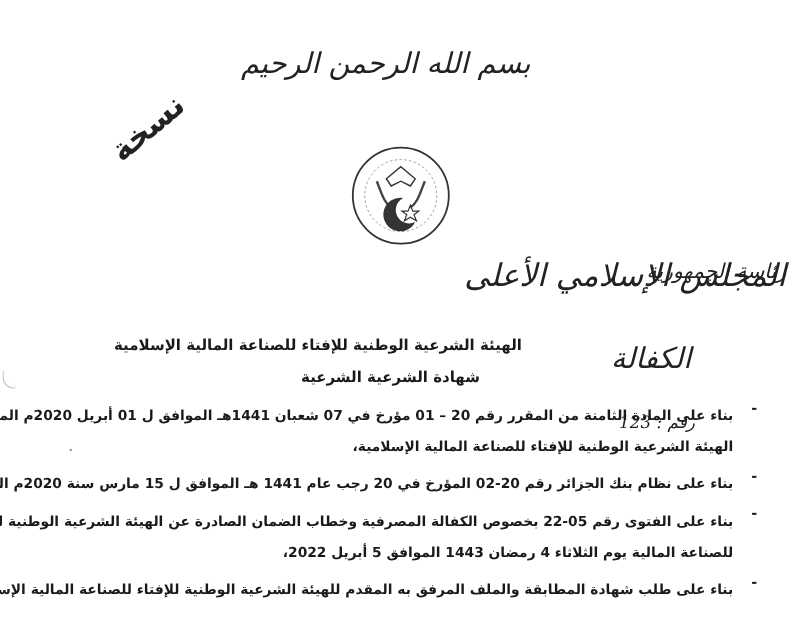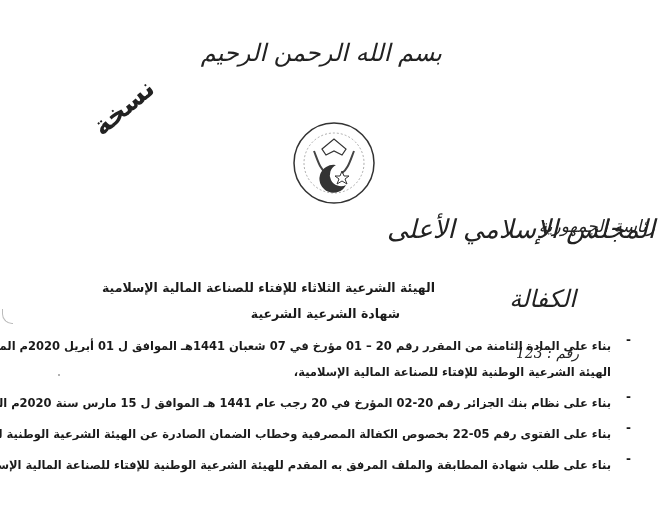--- a/index.html
+++ b/index.html
@@ -63,37 +63,38 @@
 </svg>
 
 <div id="presidency" class="abs calligraphy">رئاسة الجمهورية</div>
 <div id="council" class="abs calligraphy">المجلس الإسلامي الأعلى</div>
 <div id="president-title" class="abs calligraphy">الكفالة</div>
 <div id="ref-number" class="abs calligraphy">
   <span>رقم :</span>
   <span class="num">123</span>
 </div>
 
-<div id="authority-title" class="heading">الهيئة الشرعية الثلاثاء للإفتاء للصناعة المالية الإسلامية</div>
+<div id="authority-title" class="heading">الهيئة الشرعية الوطنية للإفتاء للصناعة المالية الإسلامية</div>
 <div id="cert-title" class="heading">شهادة الشرعية الشرعية</div>
 
 <div class="margin-arc"></div>
 <div class="speck" style="left:58px;top:374px;"></div>
 
 <div class="clauses">
   <div class="clause">
     <span class="dash">-</span>
     <span class="line">بناء على المادة الثامنة من المقرر رقم 20 – 01 مؤرخ في 07 شعبان 1441هـ الموافق ل 01 أبريل 2020م المتضمن إنشاء</span>
     <span class="line last">الهيئة الشرعية الوطنية للإفتاء للصناعة المالية الإسلامية،</span>
   </div>
   <div class="clause">
     <span class="dash">-</span>
     <span class="line">بناء على نظام بنك الجزائر رقم 20-02 المؤرخ في 20 رجب عام 1441 هـ الموافق ل 15 مارس سنة 2020م الذي يحدد</span>
   </div>
   <div class="clause">
     <span class="dash">-</span>
     <span class="line">بناء على الفتوى رقم 05-22 بخصوص الكفالة المصرفية وخطاب الضمان الصادرة عن الهيئة الشرعية الوطنية للإفتاء</span>
+    <span class="line last">للصناعة المالية يوم الثلاثاء 4 رمضان 1443 الموافق 5 أبريل 2022،</span>
   </div>
   <div class="clause">
     <span class="dash">-</span>
     <span class="line last">بناء على طلب شهادة المطابقة والملف المرفق به المقدم للهيئة الشرعية الوطنية للإفتاء للصناعة المالية الإسلامية من</span>
   </div>
 </div>
 
 </body></html>

